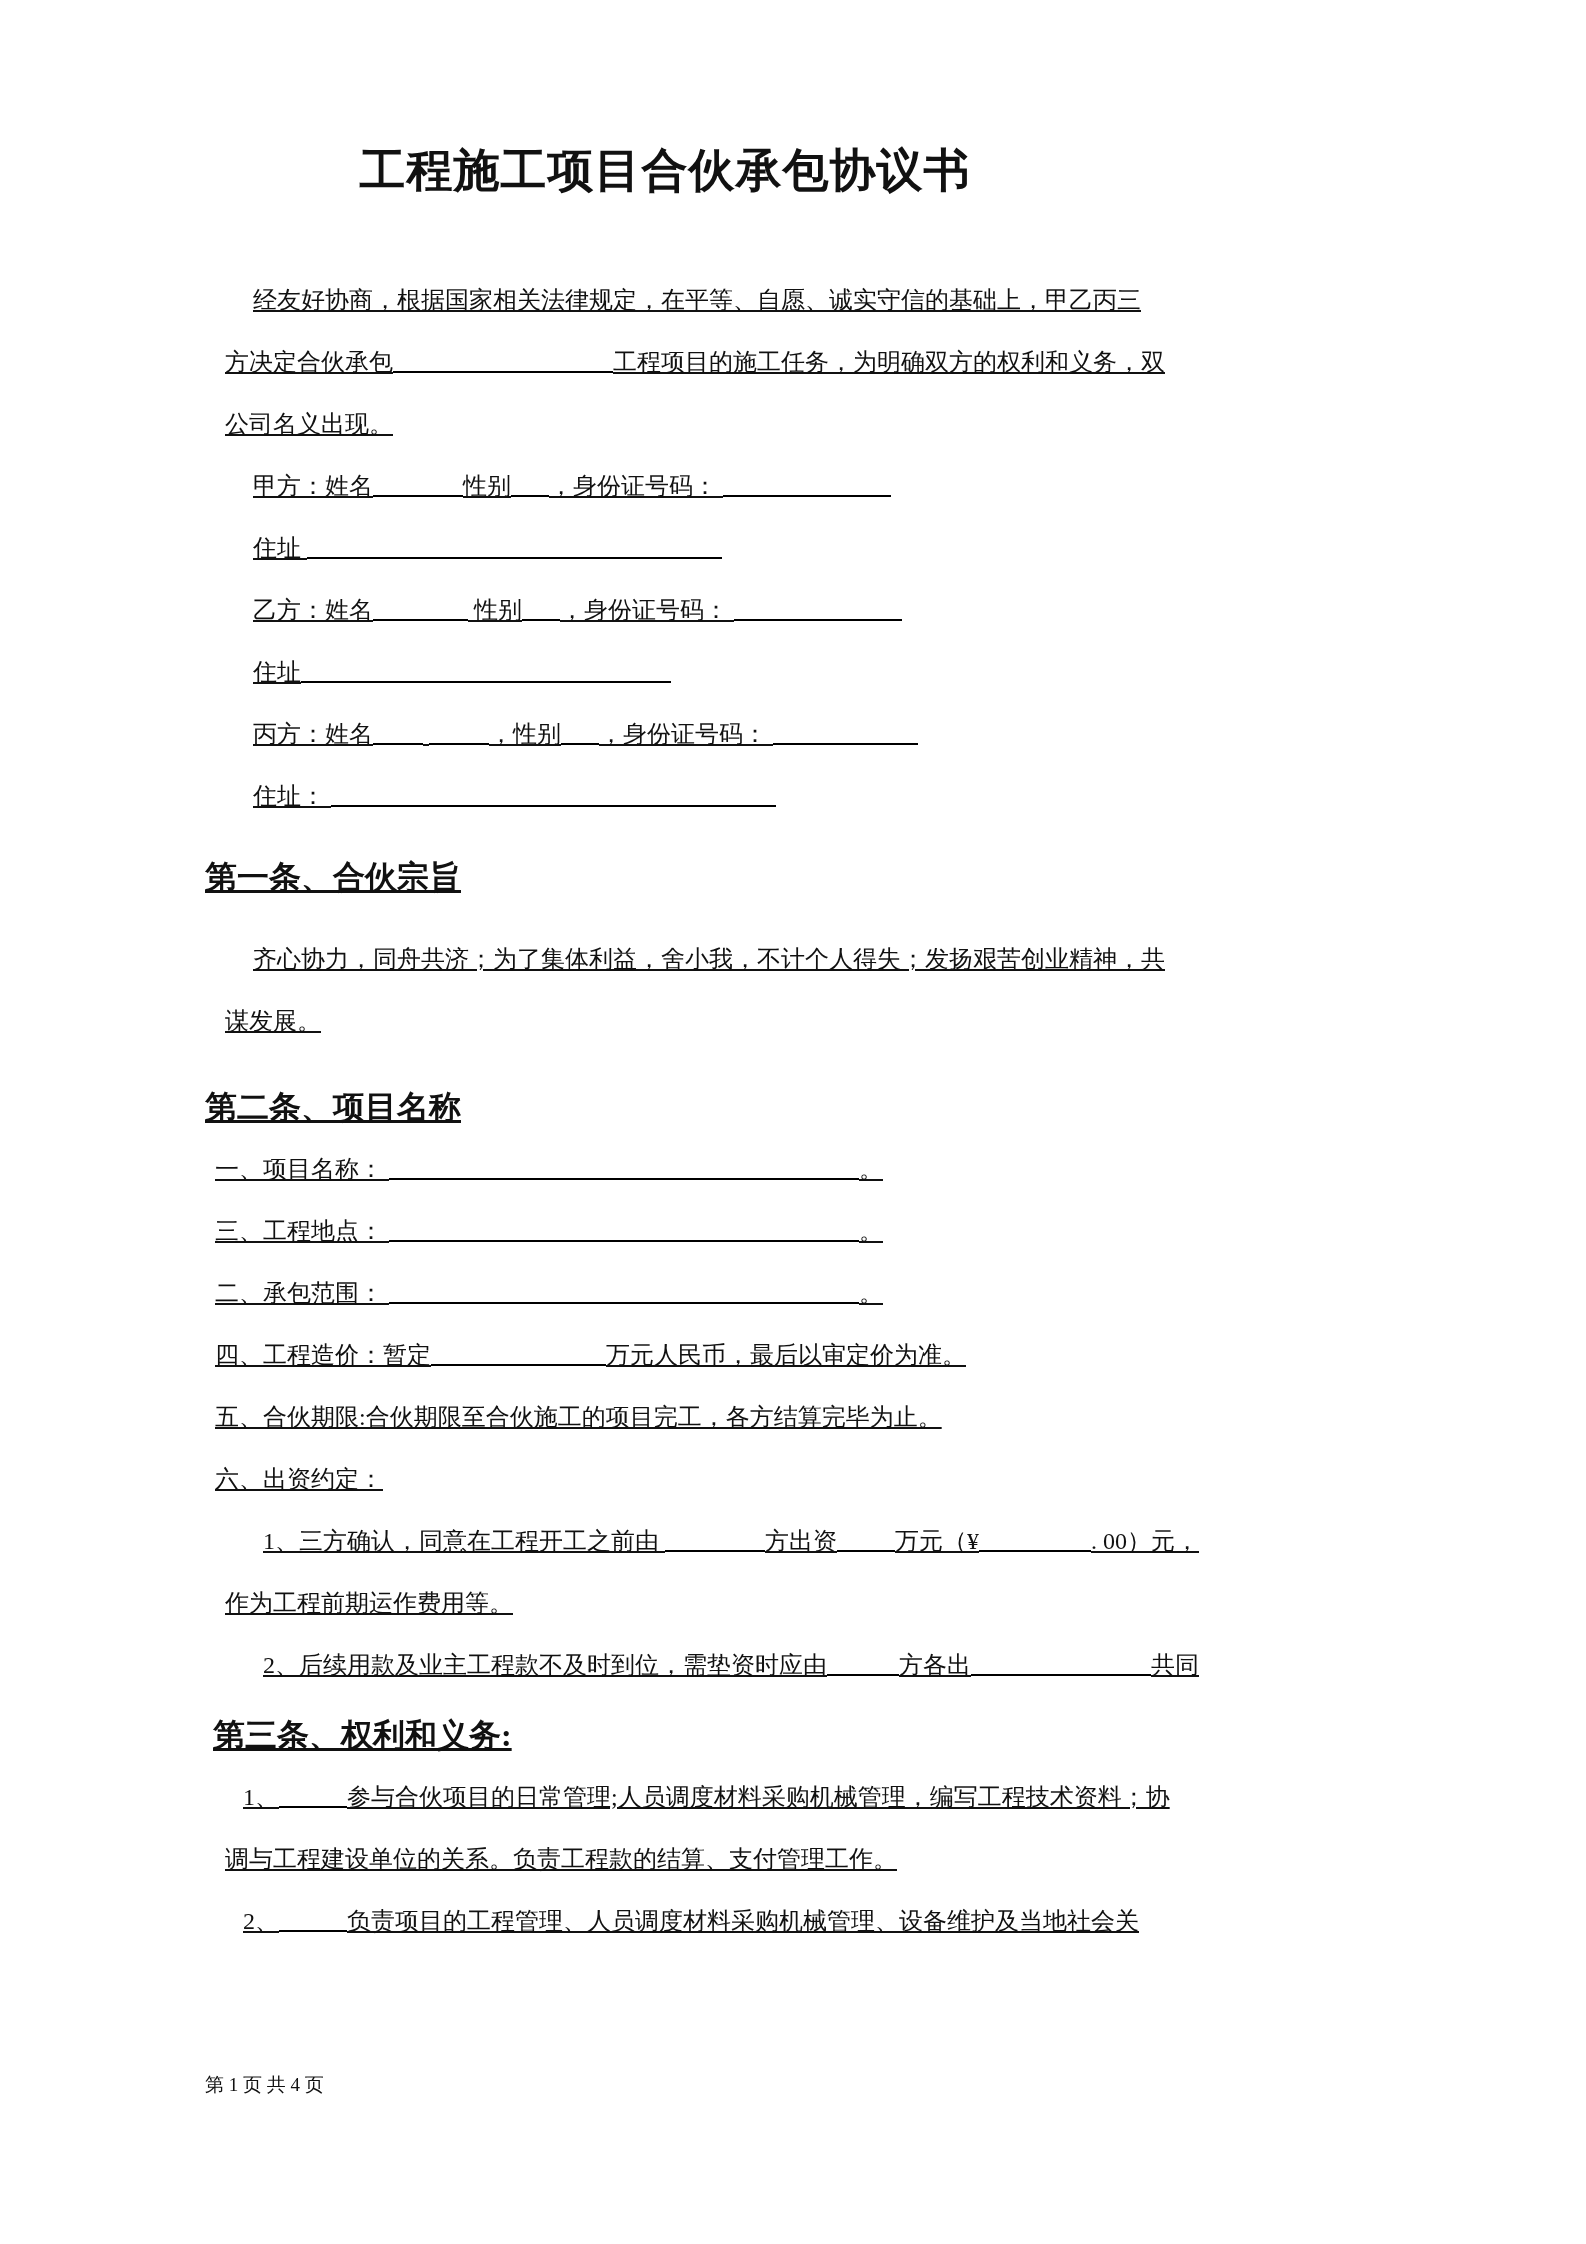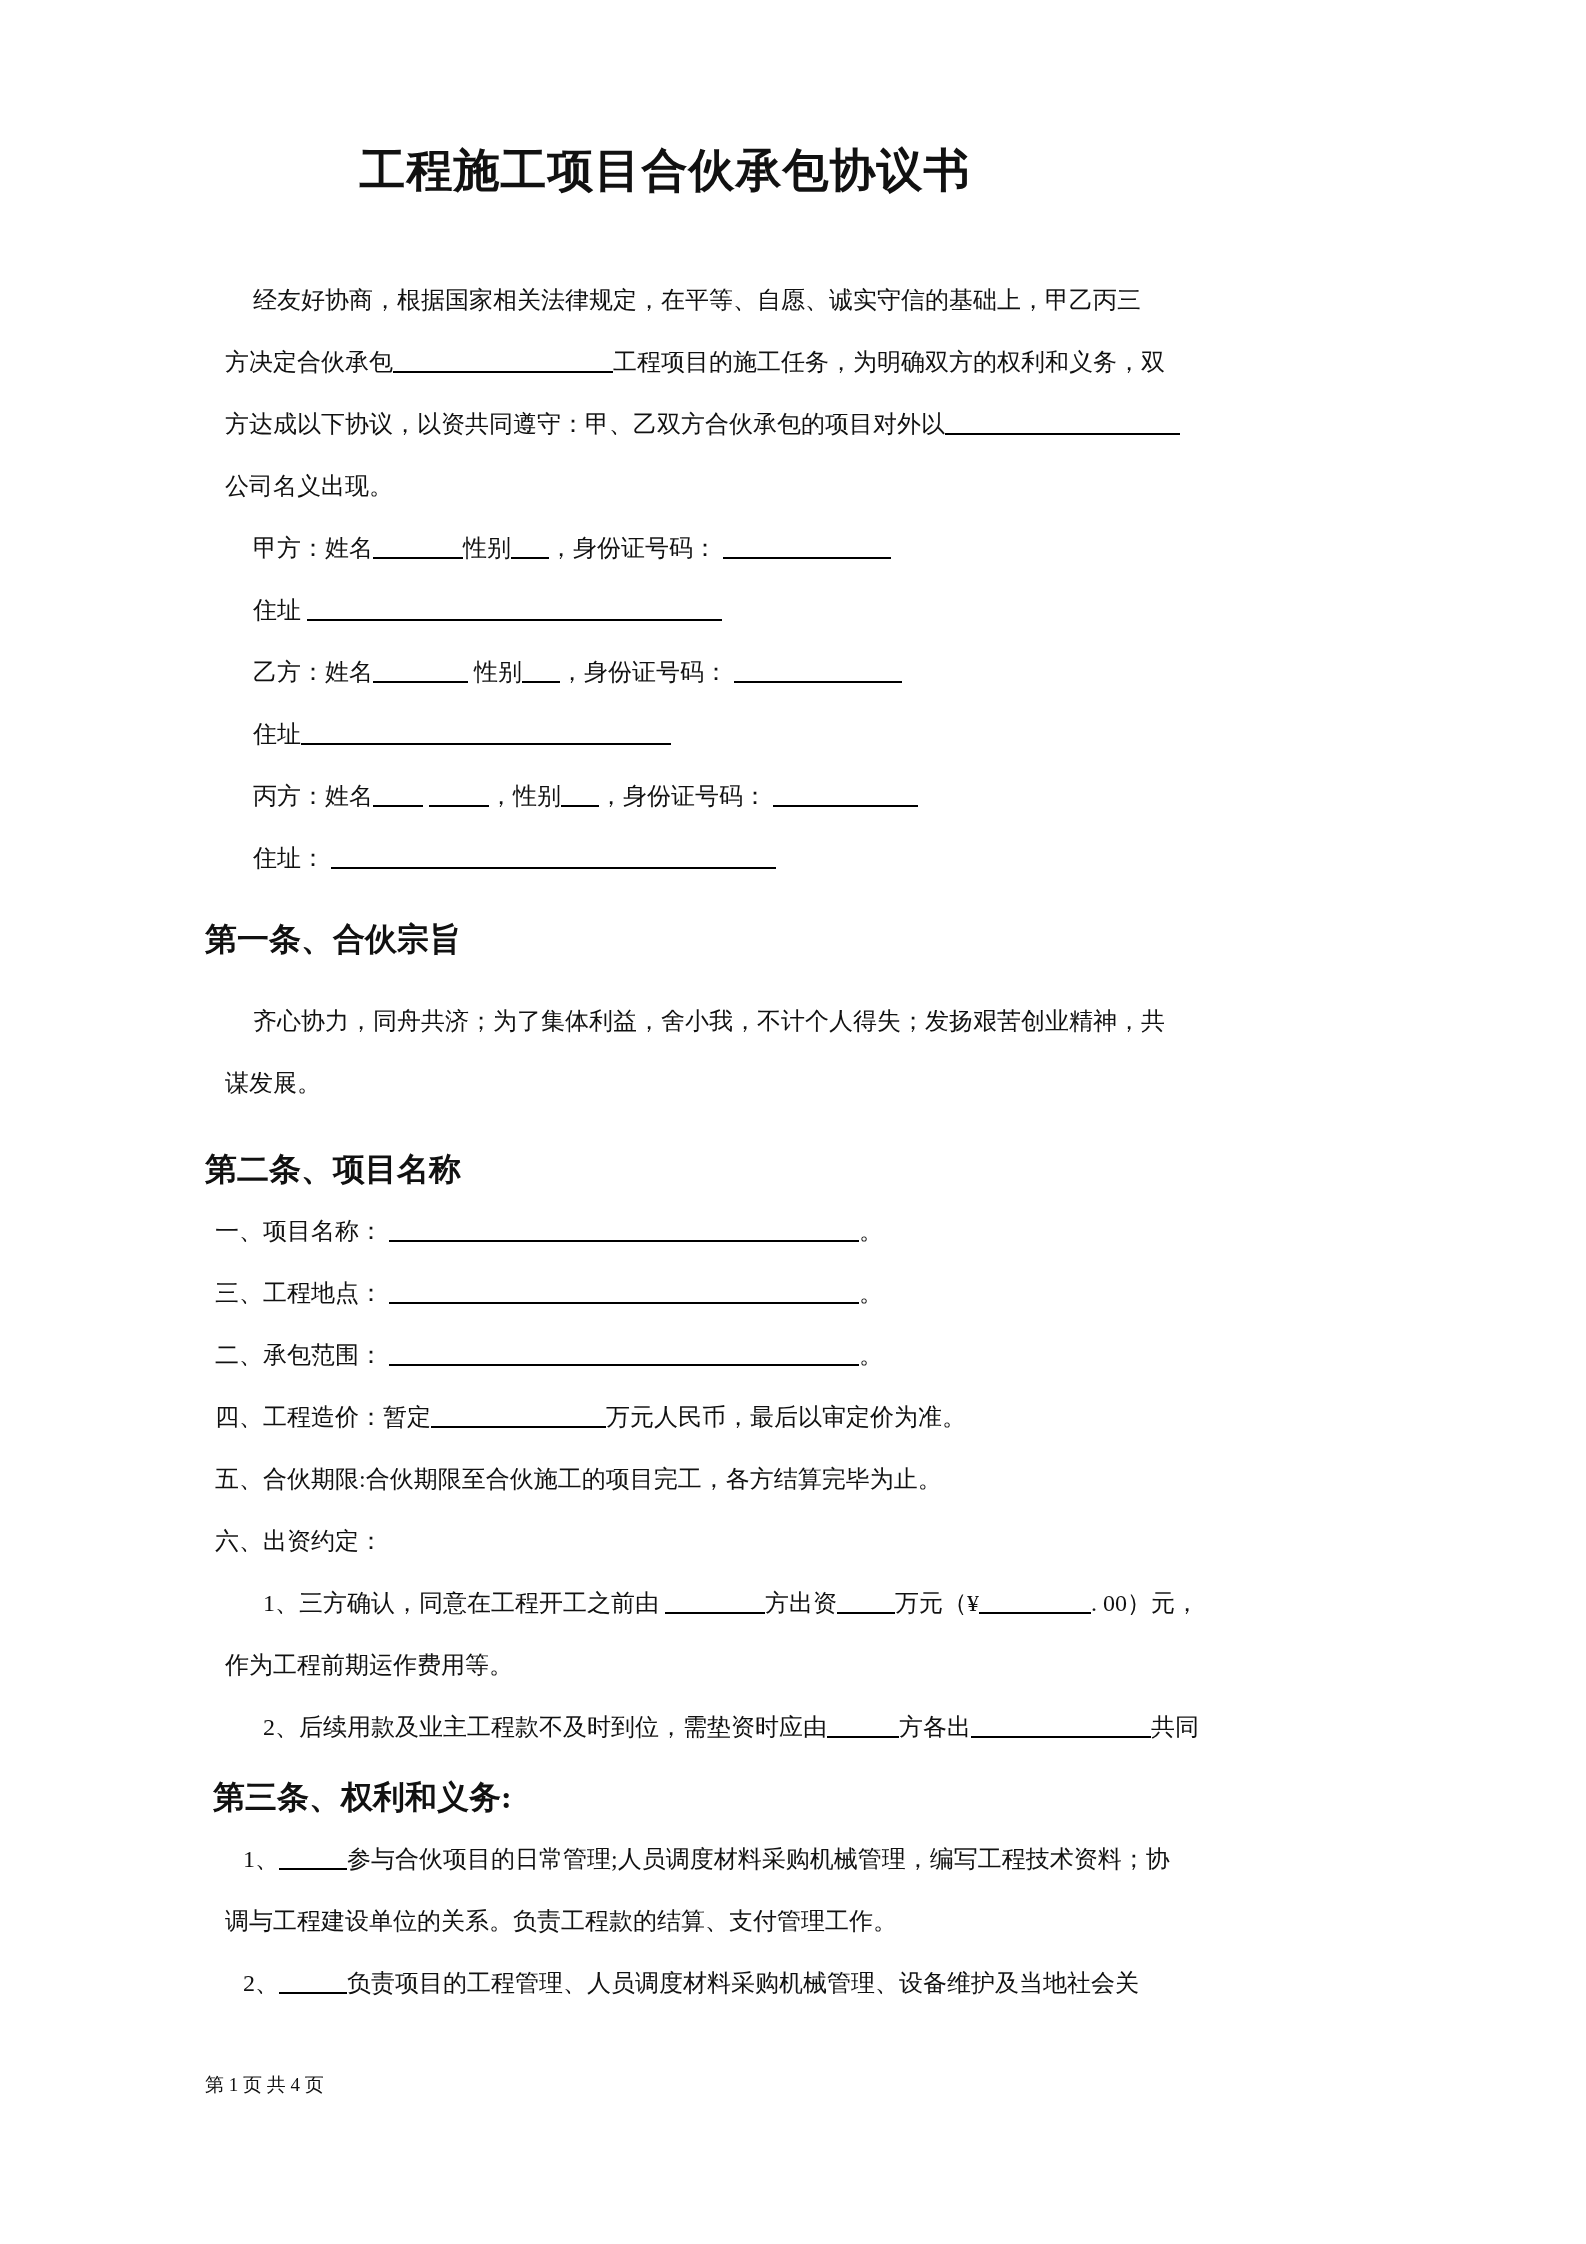--- a/index.html
+++ b/index.html
@@ -29,20 +29,21 @@
     font-weight: bold;
     letter-spacing: 1px;
     margin-bottom: 67px;
     white-space: nowrap;
   }
   .line {
     height: 62px;
     line-height: 62px;
     font-size: 24px;
     white-space: pre;
+    text-decoration: underline;
   }
   .run { white-space: pre; }
   .blank {
     display: inline-block;
     height: 26px;
     border-bottom: 2px solid #000;
     transform: translateY(3px);
     vertical-align: baseline;
   }
   
@@ -65,21 +66,20 @@
   }
 </style>
 </head>
 <body>
 
 <div class="sheet">
   <div class="doc-title">工程施工项目合伙承包协议书</div>
   <div>
       <div class="line indent"><span class="run">经友好协商，根据国家相关法律规定，在平等、自愿、诚实守信的基础上，甲乙丙三</span></div>
       <div class="line body"><span class="run">方决定合伙承包</span><span class="blank" style="width: 220px;"></span><span class="run">工程项目的施工任务，为明确双方的权利和义务，双</span></div>
-      <div class="line body"><span class="run">方达成以下协议，以资共同遵守：甲、乙双方合伙承包的项目对外以</span><span class="blank" style="width: 235px;"></span></div>
       <div class="line body"><span class="run">公司名义出现。</span></div>
       <div class="line indent"><span class="run">甲方：姓名</span><span class="blank" style="width: 90px;"></span><span class="run">性别</span><span class="blank" style="width: 38px;"></span><span class="run">，身份证号码： </span><span class="blank" style="width: 168px;"></span></div>
       <div class="line indent"><span class="run">住址 </span><span class="blank" style="width: 415px;"></span></div>
       <div class="line indent"><span class="run">乙方：姓名</span><span class="blank" style="width: 95px;"></span><span class="run"> 性别</span><span class="blank" style="width: 38px;"></span><span class="run">，身份证号码： </span><span class="blank" style="width: 168px;"></span></div>
       <div class="line indent"><span class="run">住址</span><span class="blank" style="width: 370px;"></span></div>
       <div class="line indent"><span class="run">丙方：姓名</span><span class="blank" style="width: 50px;"></span><span class="run"> </span><span class="blank" style="width: 60px;"></span><span class="run">，性别</span><span class="blank" style="width: 38px;"></span><span class="run">，身份证号码： </span><span class="blank" style="width: 145px;"></span></div>
       <div class="line indent"><span class="run">住址： </span><span class="blank" style="width: 445px;"></span></div>
       <div class="line heading h1sp"><span class="run">第一条、合伙宗旨</span></div>
       <div class="line indent"><span class="run">齐心协力，同舟共济；为了集体利益，舍小我，不计个人得失；发扬艰苦创业精神，共</span></div>
       <div class="line body"><span class="run">谋发展。</span></div>

